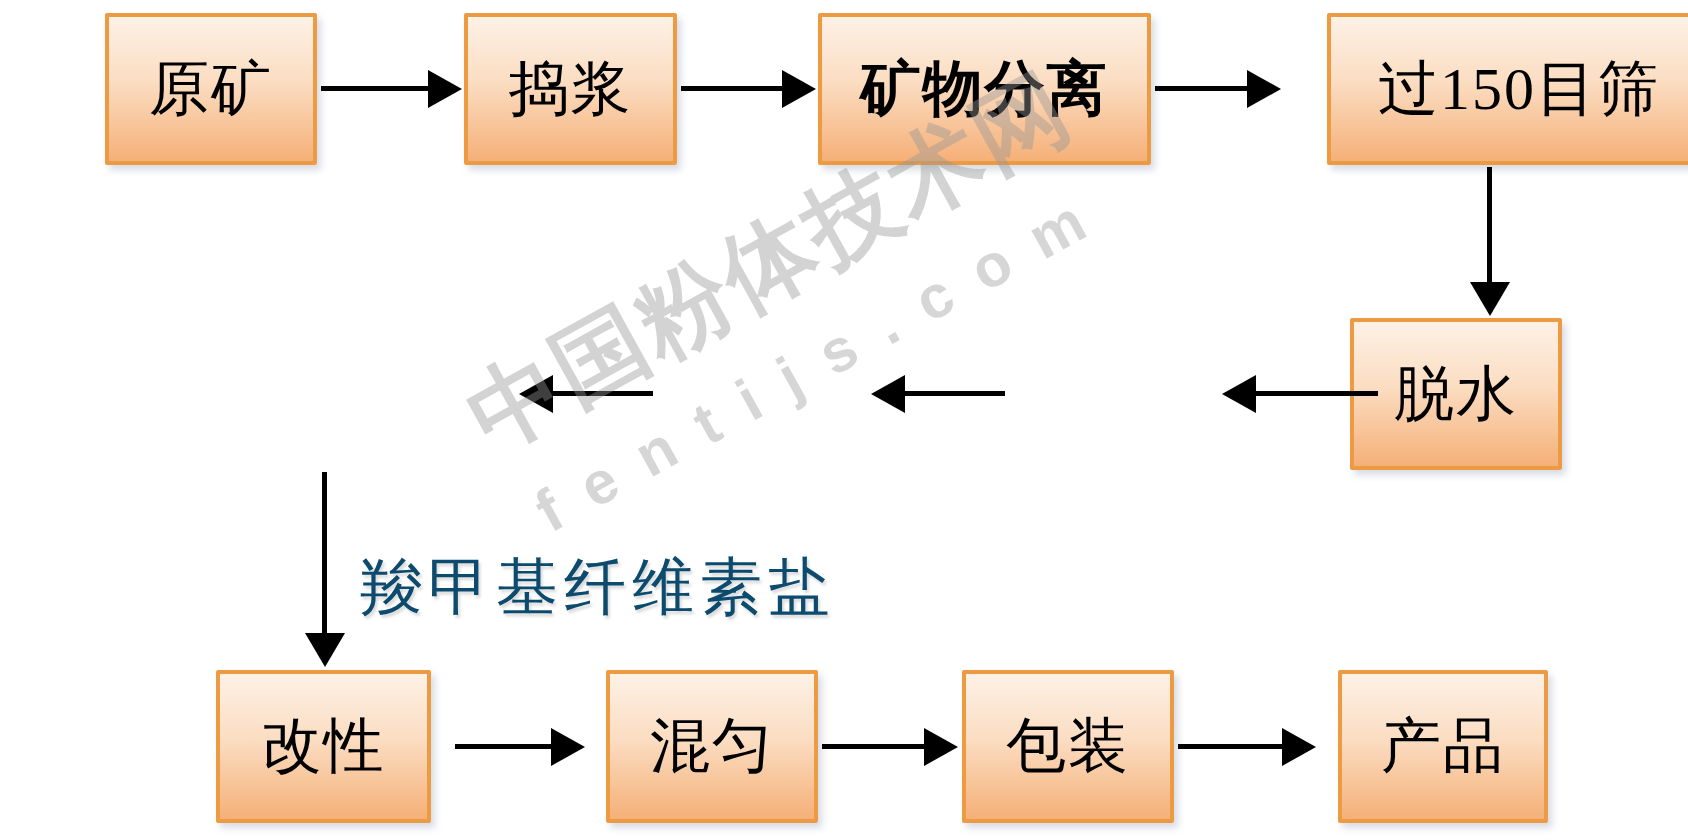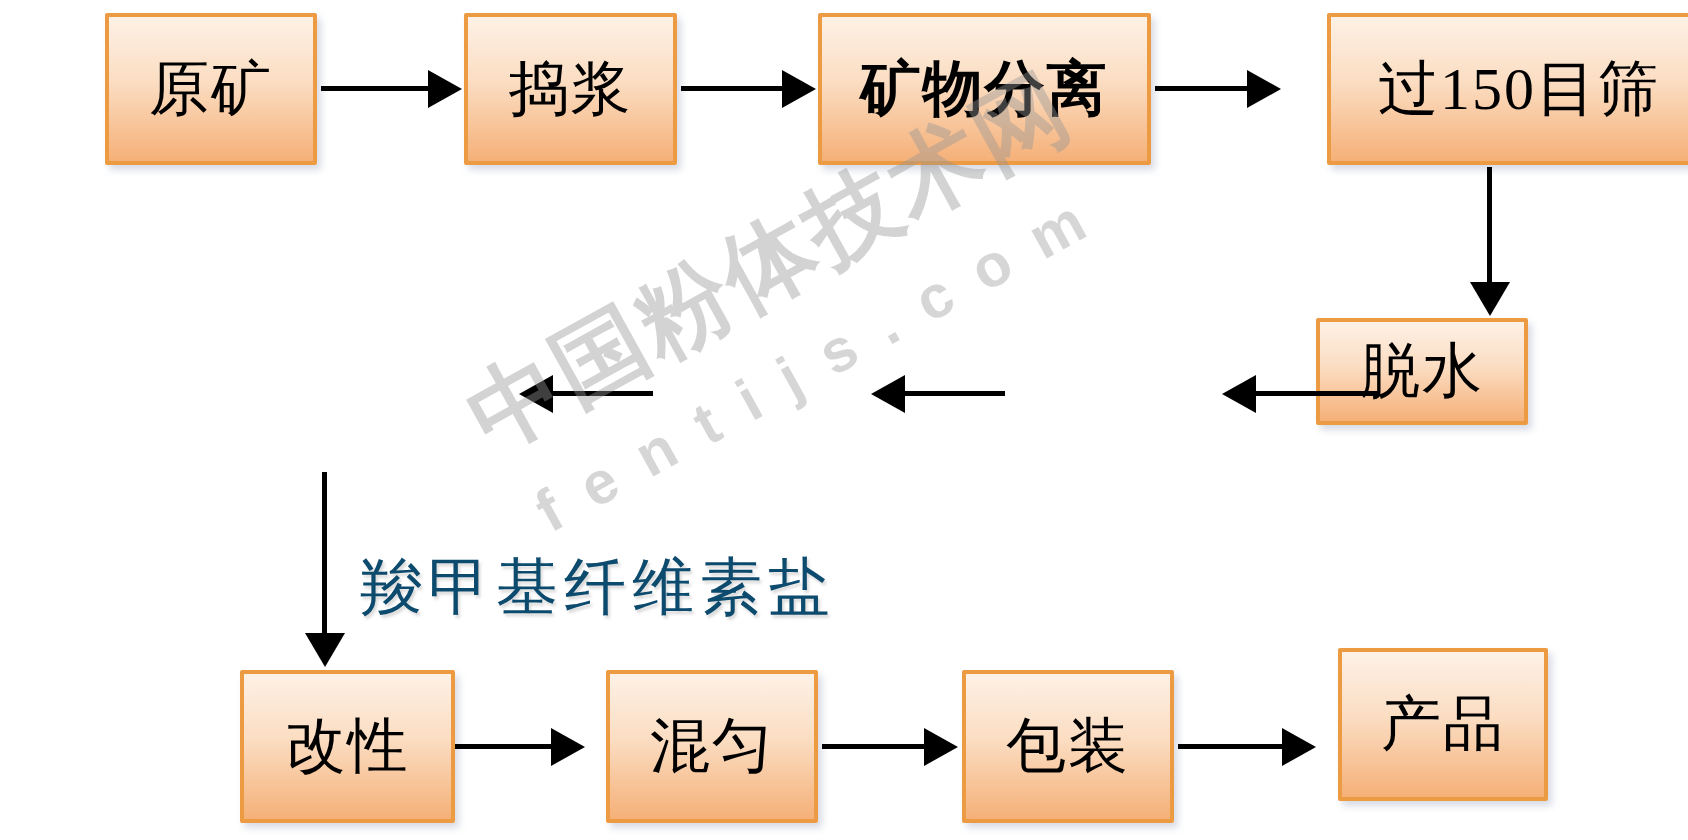--- a/index.html
+++ b/index.html
@@ -74,34 +74,34 @@
   <div class="node" style="left:464px;top:13px;width:213px;height:152px;">
     <span>捣浆</span>
   </div>
   <div class="node" style="left:818px;top:13px;width:333px;height:152px;font-weight:bold;">
     <span>矿物分离</span>
   </div>
   <div class="node" style="left:1283px;top:13px;width:384px;height:152px;margin-left:44px;">
     <span>过150目筛</span>
   </div>
 
-  <div class="node" style="left:1316px;top:318px;width:212px;height:107px;text-align:center;">
+  <div class="node" style="left:1350px;top:318px;width:212px;height:152px;text-align:center;">
     <span>脱水</span>
   </div>
 
-  <div class="node" style="left:240px;top:670px;width:215px;height:153px;">
+  <div class="node" style="left:216px;top:670px;width:215px;height:153px;">
     <span>改性</span>
   </div>
   <div class="node" style="left:606px;top:670px;width:212px;height:153px;">
     <span>混匀</span>
   </div>
   <div class="node" style="left:962px;top:670px;width:212px;height:153px;">
     <span>包装</span>
   </div>
-  <div class="node" style="left:1338px;top:648px;width:210px;height:153px;">
+  <div class="node" style="left:1338px;top:670px;width:210px;height:153px;">
     <span>产品</span>
   </div>
 
   <div class="arrow-h right" style="left:321px;top:70px;width:141px;">
     <div class="shaft"></div>
     <div class="head"></div>
   </div>
   <div class="arrow-h right" style="left:681px;top:70px;width:135px;">
     <div class="shaft"></div>
     <div class="head"></div>

